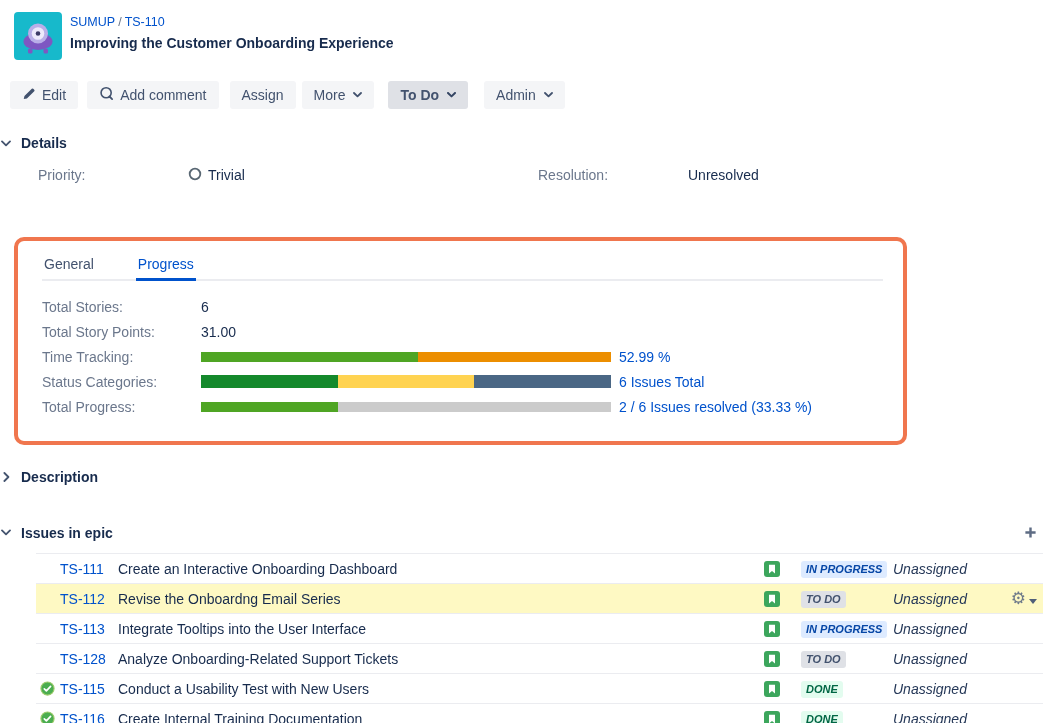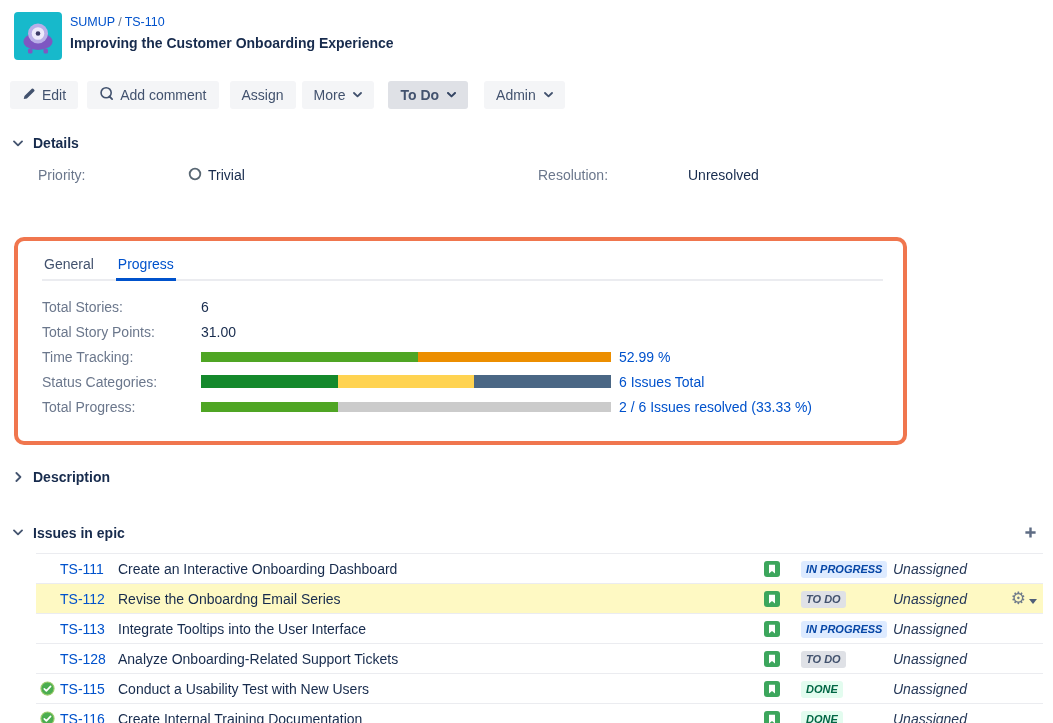--- a/index.html
+++ b/index.html
@@ -22,36 +22,36 @@
     height: 28px; padding: 0 12px; border: none; border-radius: 3px;
     background: #F4F5F7; color: #42526E; font-size: 14px; cursor: pointer;
     font-family: inherit; white-space: nowrap;
   }
   .btn.pressed { background: #DFE1E6; font-weight: 700; }
   .btn .caret { margin-left: 2px; display: inline-flex; }
   .mr9 { margin-right: 9px; } .mr11 { margin-right: 11px; } .mr6 { margin-right: 6px; }
   .mr14 { margin-right: 14px; } .mr16 { margin-right: 16px; }
 
   
-  .section-header { display: flex; align-items: center; gap: 9px; padding-left: 12px; }
+  .section-header { display: flex; align-items: center; gap: 9px; }
   .section-header .twisty { display: inline-flex; cursor: pointer; width: 12px; justify-content: center; }
   .section-title { font-weight: 700; font-size: 14px; color: #172B4D; }
   .details-section { margin-top: 26px; }
 
   .details-grid { display: grid; grid-template-columns: 500px 1fr; row-gap: 9px; padding: 14px 0 0 38px; }
   .field-pair { display: flex; align-items: center; height: 20px; }
   .field-pair .flabel { width: 150px; color: #6B778C; flex: 0 0 auto; }
   .field-pair .fvalue { display: flex; align-items: center; gap: 6px; color: #172B4D; }
 
   
   .highlight-box {
     margin: 23px 0 0 14px; width: 893px; border: 4px solid #F0764E;
     border-radius: 10px; padding: 9px 20px 25px 24px; background: #fff;
   }
-  .tabs { display: flex; gap: 20px; border-bottom: 2px solid #EBECF0; padding-top: 2px; }
+  .tabs { display: flex; gap: 40px; border-bottom: 2px solid #EBECF0; padding-top: 2px; }
   .tab { padding: 4px 2px 6px; color: #42526E; cursor: pointer; }
   .tab.active { color: #0052CC; border-bottom: 3px solid #0052CC; margin-bottom: -2px; }
 
   .panel-fields { margin-top: 16px; display: flex; flex-direction: column; gap: 6px; }
   .prow { display: flex; align-items: center; height: 19px; }
   .prow .plabel { width: 159px; color: #6B778C; flex: 0 0 auto; }
   .prow .pvalue { color: #172B4D; }
   .bar-line { display: flex; align-items: center; gap: 8px; }
   .bar { width: 410px; display: flex; overflow: hidden; flex: 0 0 auto; }
   .bar.h10 { height: 10px; } .bar.h13 { height: 13px; }

